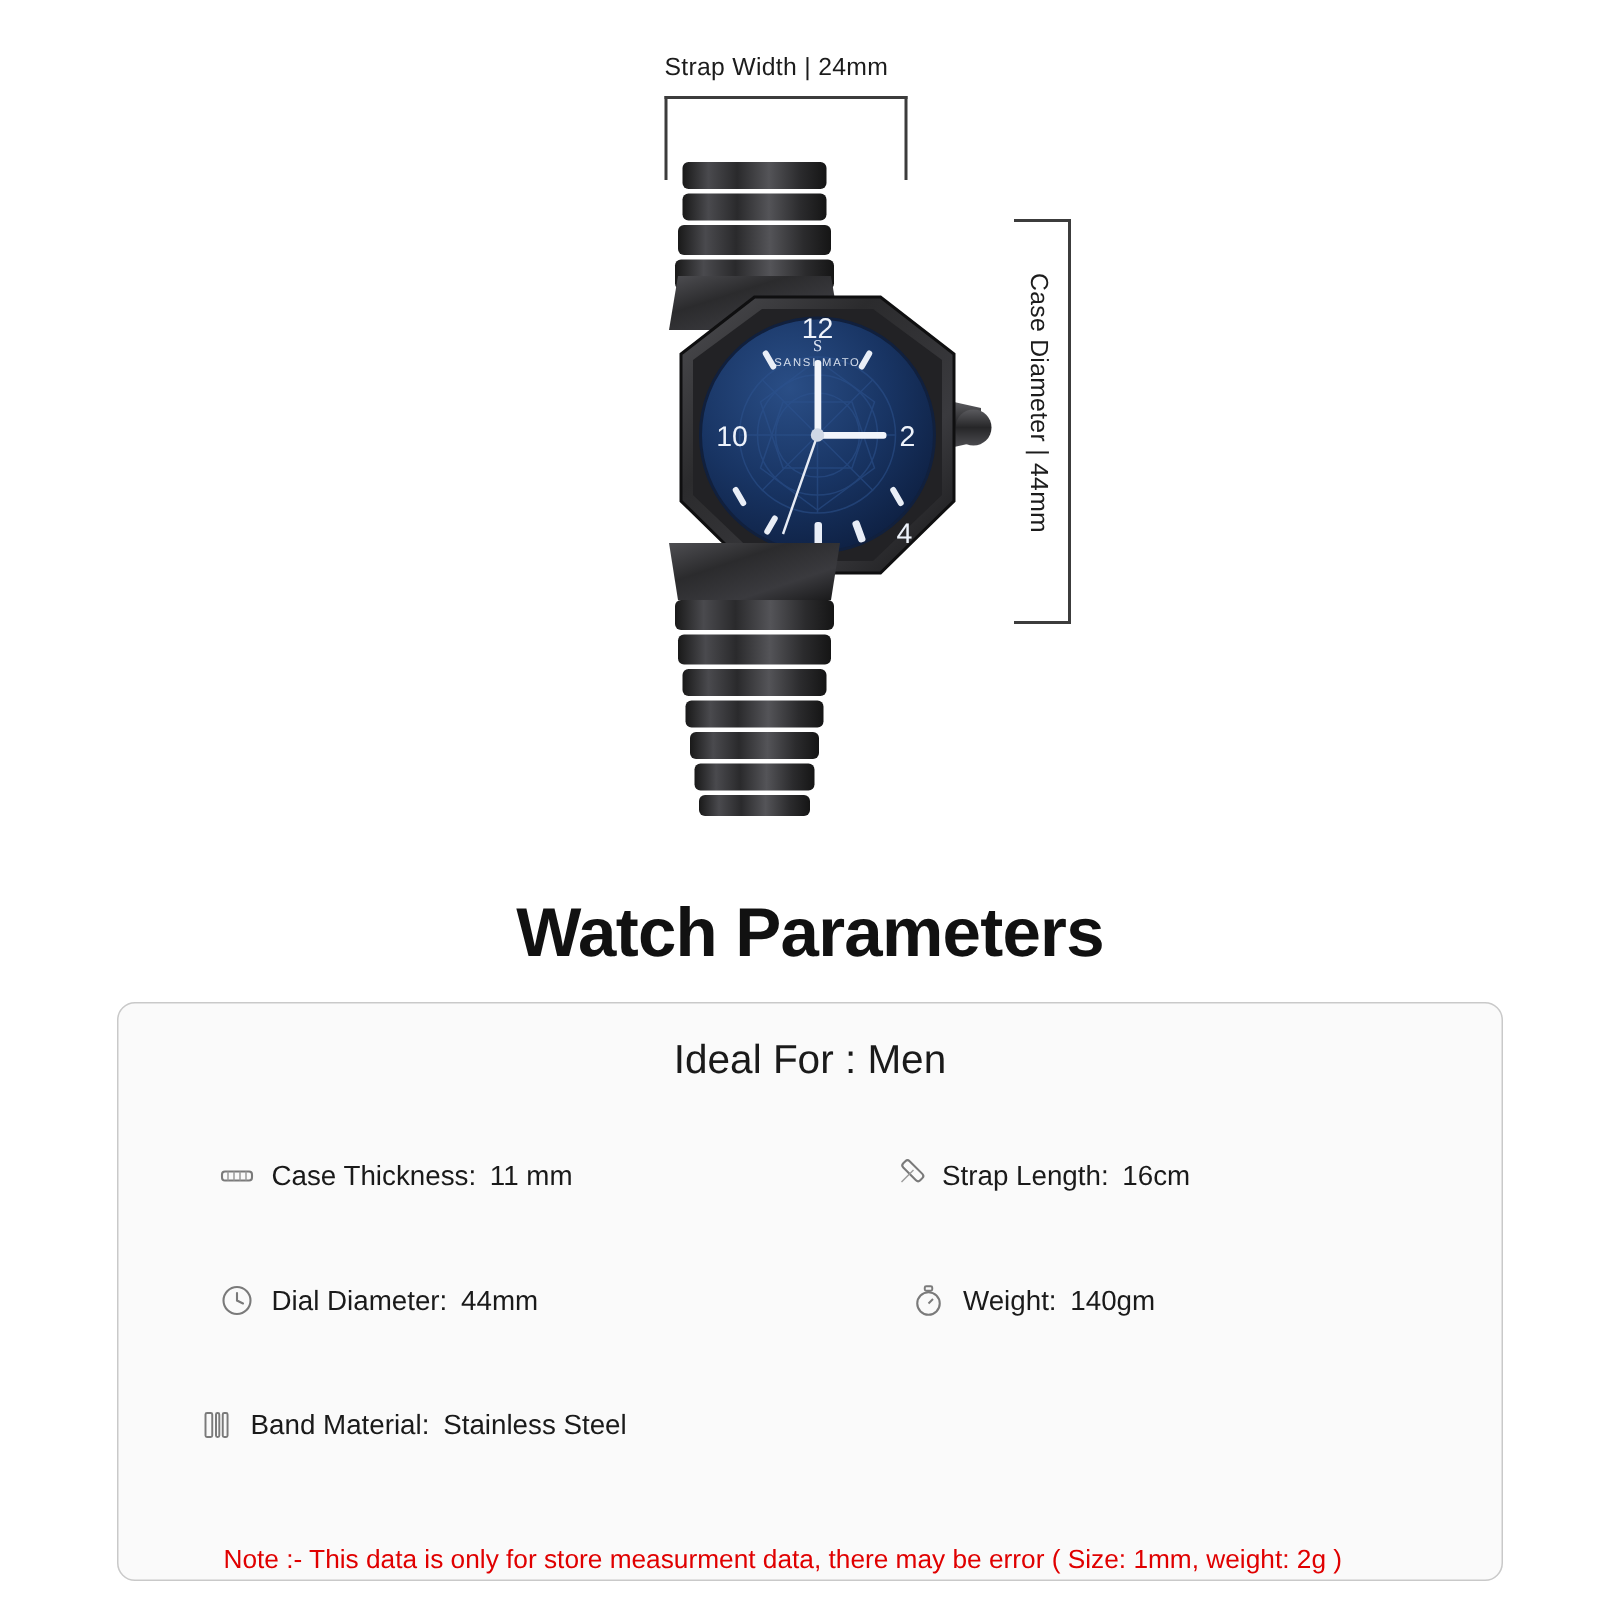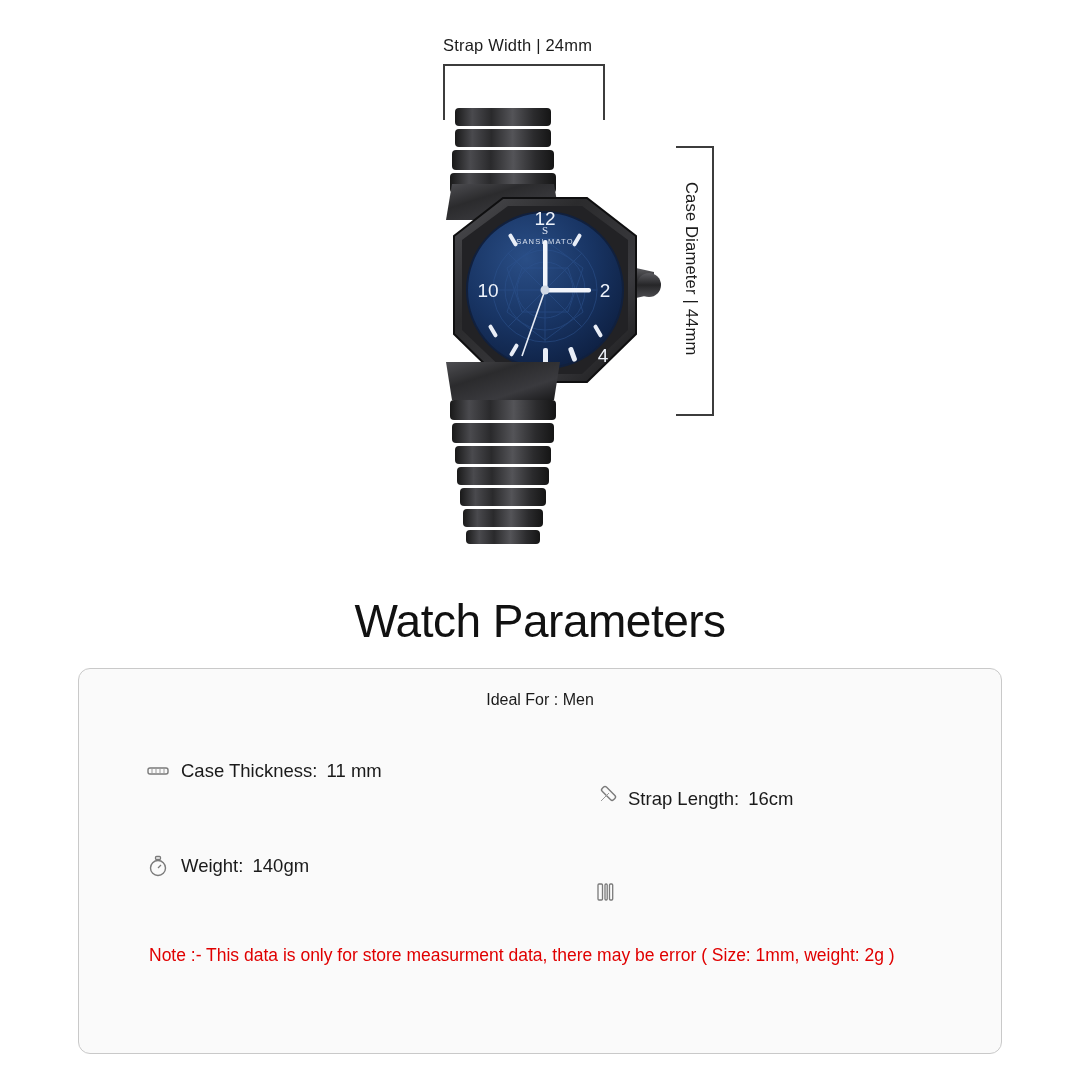--- a/index.html
+++ b/index.html
@@ -82,59 +82,58 @@
   }
 
   
   #watch-parameters-title {
     position: absolute;
     left: 0;
     top: 594px;
     width: 1080px;
     text-align: center;
     font-size: 46px;
-    font-weight: normal;
+    font-weight: bold;
     letter-spacing: -0.5px;
     color: #111111;
   }
 
   
   #params-panel {
     position: absolute;
     left: 78px;
     top: 668px;
     width: 924px;
     height: 386px;
     border: 1px solid #c9c9c9;
     border-radius: 12px;
     background: #fafafa;
     box-sizing: border-box;
   }
   #ideal-for {
     text-align: center;
-    font-size: 16px;
+    font-size: 27px;
     color: #1a1a1a;
     margin-top: 22px;
   }
   .spec-grid {
     margin-top: 22px;
     display: grid;
     grid-template-columns: 1fr 1fr;
-    row-gap: 16px;
+    row-gap: 4px;
   }
   .spec-row {
     display: flex;
     align-items: center;
     height: 79px;
     padding-left: 66px;
     box-sizing: border-box;
   }
   .spec-row.right {
     padding-left: 52px;
-    align-items: flex-end;
   }
   .spec-icon {
     width: 26px;
     height: 26px;
     margin-right: 10px;
     flex: 0 0 auto;
     display: flex;
     align-items: center;
     justify-content: center;
     color: #6d6d6d;
@@ -303,20 +302,32 @@
           <rect x="5" y="5" width="16" height="6" rx="2" transform="rotate(45 13 13)" fill="none" stroke="#7a7a7a" stroke-width="1.4"></rect>
           <line x1="9" y1="17" x2="17" y2="9" stroke="#9a9a9a" stroke-width="1"></line>
         </svg>
       </span>
       <span class="spec-text">
         <span>Strap Length:</span>
         <span class="val">16cm</span>
       </span>
     </div>
 
+    <div class="spec-row">
+      <span class="spec-icon">
+        <svg width="26" height="26" viewBox="0 0 26 26">
+          <circle cx="13" cy="13" r="9" fill="none" stroke="#7a7a7a" stroke-width="1.4"></circle>
+          <path d="M13 8 v5 l4 2" fill="none" stroke="#7a7a7a" stroke-width="1.4" stroke-linecap="round"></path>
+        </svg>
+      </span>
+      <span class="spec-text">
+        <span>Dial Diameter:</span>
+        <span class="val">44mm</span>
+      </span>
+    </div>
 
 
     <div class="spec-row">
       <span class="spec-icon">
         <svg width="26" height="26" viewBox="0 0 26 26">
           <circle cx="13" cy="15" r="7.5" fill="none" stroke="#7a7a7a" stroke-width="1.4"></circle>
           <rect x="10.5" y="3.5" width="5" height="3" rx="1" fill="none" stroke="#7a7a7a" stroke-width="1.3"></rect>
           <line x1="13" y1="6.5" x2="13" y2="8" stroke="#7a7a7a" stroke-width="1.3"></line>
           <line x1="13" y1="15" x2="16" y2="12" stroke="#7a7a7a" stroke-width="1.3"></line>
         </svg>
@@ -328,18 +339,22 @@
     </div>
 
     <div class="spec-row right">
       <span class="spec-icon">
         <svg width="26" height="26" viewBox="0 0 26 26">
           <rect x="6" y="5" width="4.5" height="16" rx="1" fill="none" stroke="#7a7a7a" stroke-width="1.3"></rect>
           <rect x="13" y="5" width="2.2" height="16" rx="1" fill="none" stroke="#7a7a7a" stroke-width="1.3"></rect>
           <rect x="17.5" y="5" width="3.2" height="16" rx="1" fill="none" stroke="#7a7a7a" stroke-width="1.3"></rect>
         </svg>
       </span>
+      <span class="spec-text">
+        <span>Band Material:</span>
+        <span class="val">Stainless Steel</span>
+      </span>
     </div>
   </div>
 
 
   <div id="note-line">Note :- This data is only for store measurment data, there may be error ( Size: 1mm, weight: 2g )</div>
 </div>
 
 </body></html>

